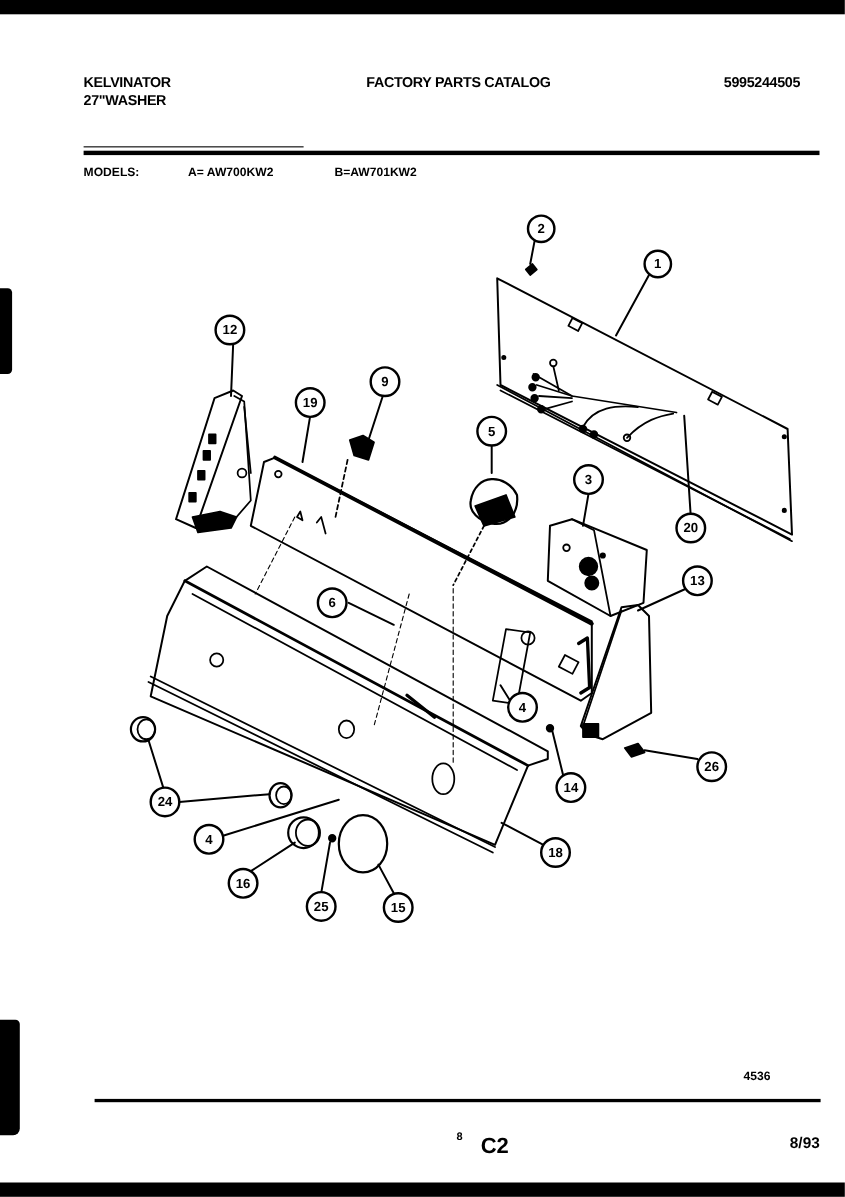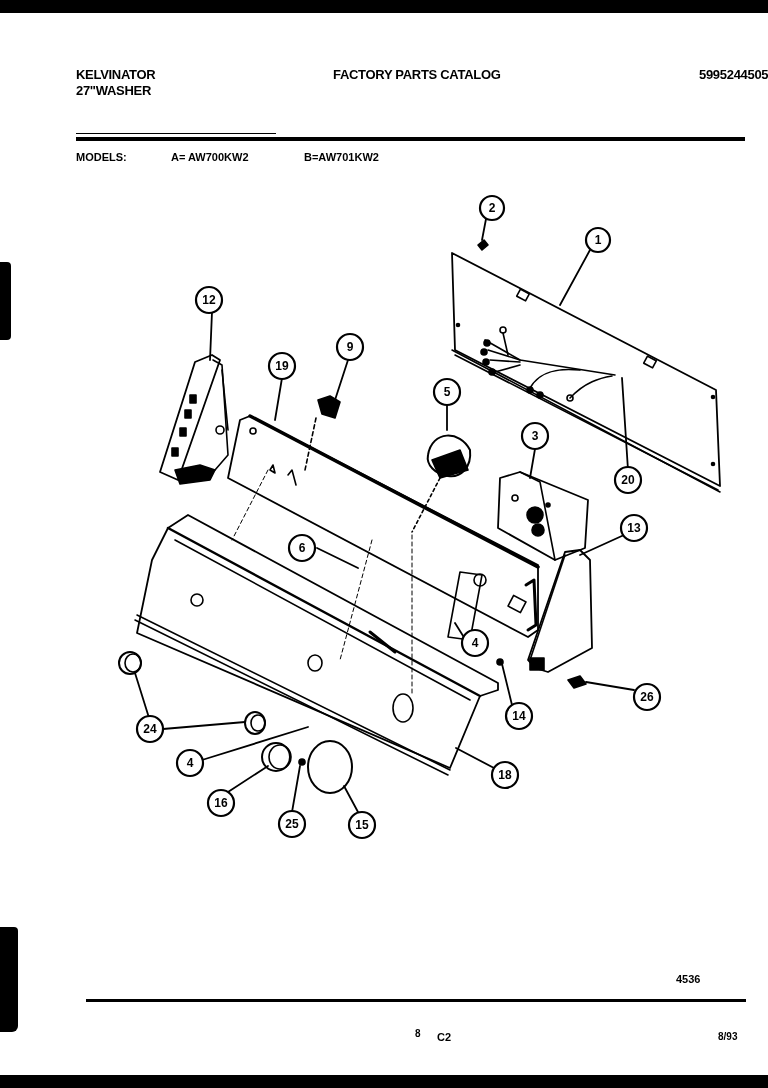--- a/index.html
+++ b/index.html
@@ -6,32 +6,32 @@
   body { width: 768px; height: 1088px; position: relative; overflow: hidden;
          font-family: "Liberation Sans", sans-serif; color: #000; }
   .bar-top { position: absolute; left: 0; top: 0; width: 768px; height: 13px; background: #000; }
   .bar-bottom { position: absolute; left: 0; top: 1075px; width: 768px; height: 13px; background: #000; }
   .edge-mark-a { position: absolute; left: 0; top: 262px; width: 11px; height: 78px; background: #000; border-radius: 0 4px 4px 0; }
   .edge-mark-b { position: absolute; left: 0; top: 927px; width: 18px; height: 105px; background: #000; border-radius: 0 4px 6px 0; }
   .hdr { position: absolute; font-weight: bold; font-size: 13px; letter-spacing: -0.3px; line-height: 15px; text-align: right; }
   .brand { left: 76px; top: 67px; }
   .product { left: 76px; top: 83px; }
   .catalog { left: 333px; top: 67px; }
-  .partno { left: 699px; top: 67px; }
+  .partno { left: 658px; top: 67px; }
   .rule-top { position: absolute; left: 76px; top: 137px; width: 669px; height: 4px; background: #000; }
   .rule-top2 { position: absolute; left: 76px; top: 133px; width: 200px; height: 1px; background: #000; }
   .models { position: absolute; left: 76px; top: 151px; font-weight: bold; font-size: 11px; }
   .models span { position: absolute; white-space: nowrap; }
   .diagram { position: absolute; left: 0; top: 0; width: 768px; height: 1088px; }
   .callout-text { font-family: "Liberation Sans", sans-serif; font-weight: bold; font-size: 12px; }
   .ref-num { position: absolute; left: 676px; top: 973px; font-size: 11px; font-weight: bold; }
   .rule-bottom { position: absolute; left: 86px; top: 999px; width: 660px; height: 3px; background: #000; }
   .page-small { position: absolute; left: 415px; top: 1028px; font-size: 10px; font-weight: bold; }
-  .page-code { position: absolute; left: 437px; top: 1031px; font-size: 11px; font-weight: bold; }
-  .date { position: absolute; left: 718px; top: 1031px; font-size: 10px; font-weight: bold; }
+  .page-code { position: absolute; left: 437px; top: 1031px; font-size: 20px; font-weight: bold; }
+  .date { position: absolute; left: 718px; top: 1031px; font-size: 14px; font-weight: bold; }
 </style>
 </head>
 <body>
 
 <div class="bar-top"></div>
 <div class="bar-bottom"></div>
 <div class="edge-mark-a"></div>
 <div class="edge-mark-b"></div>
 
 <div class="hdr brand">KELVINATOR</div>

